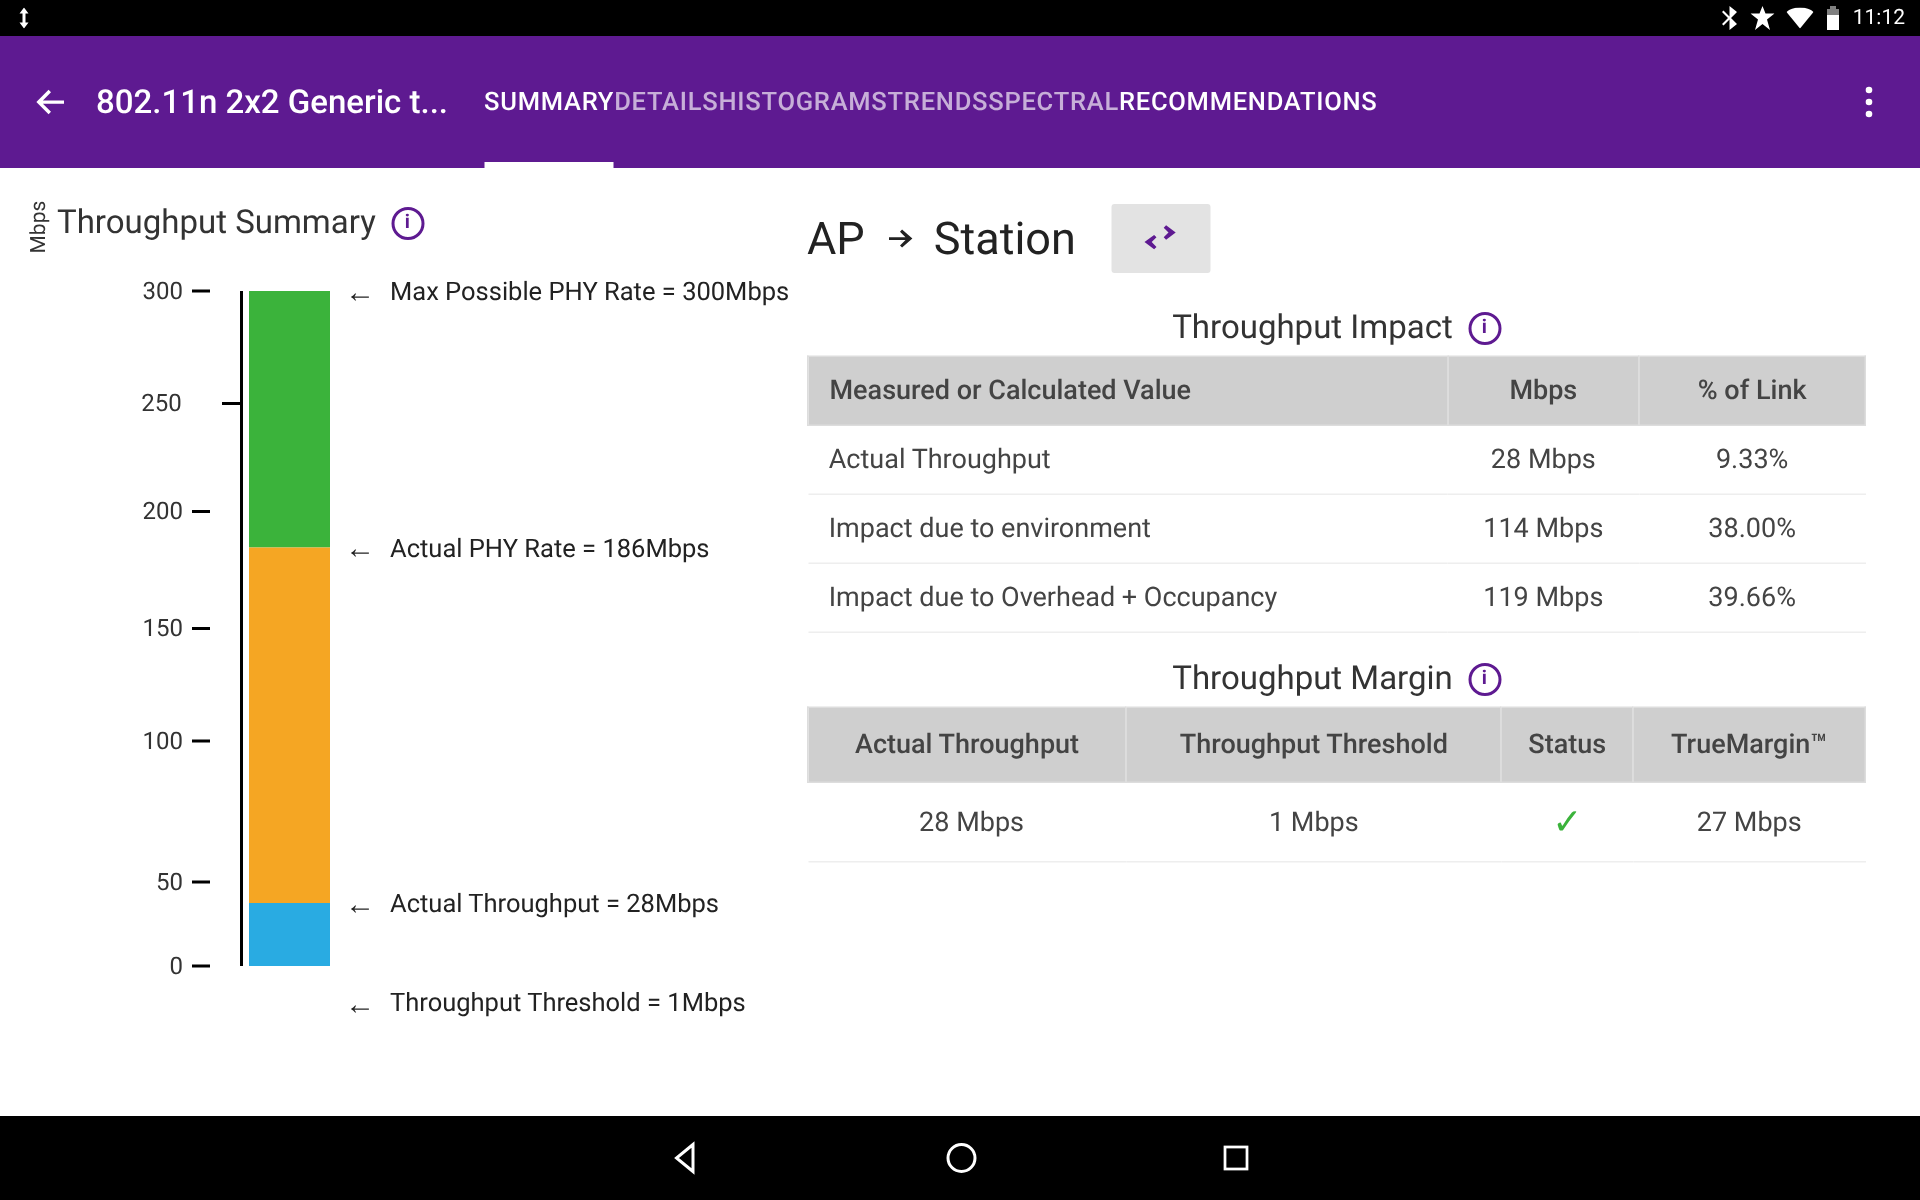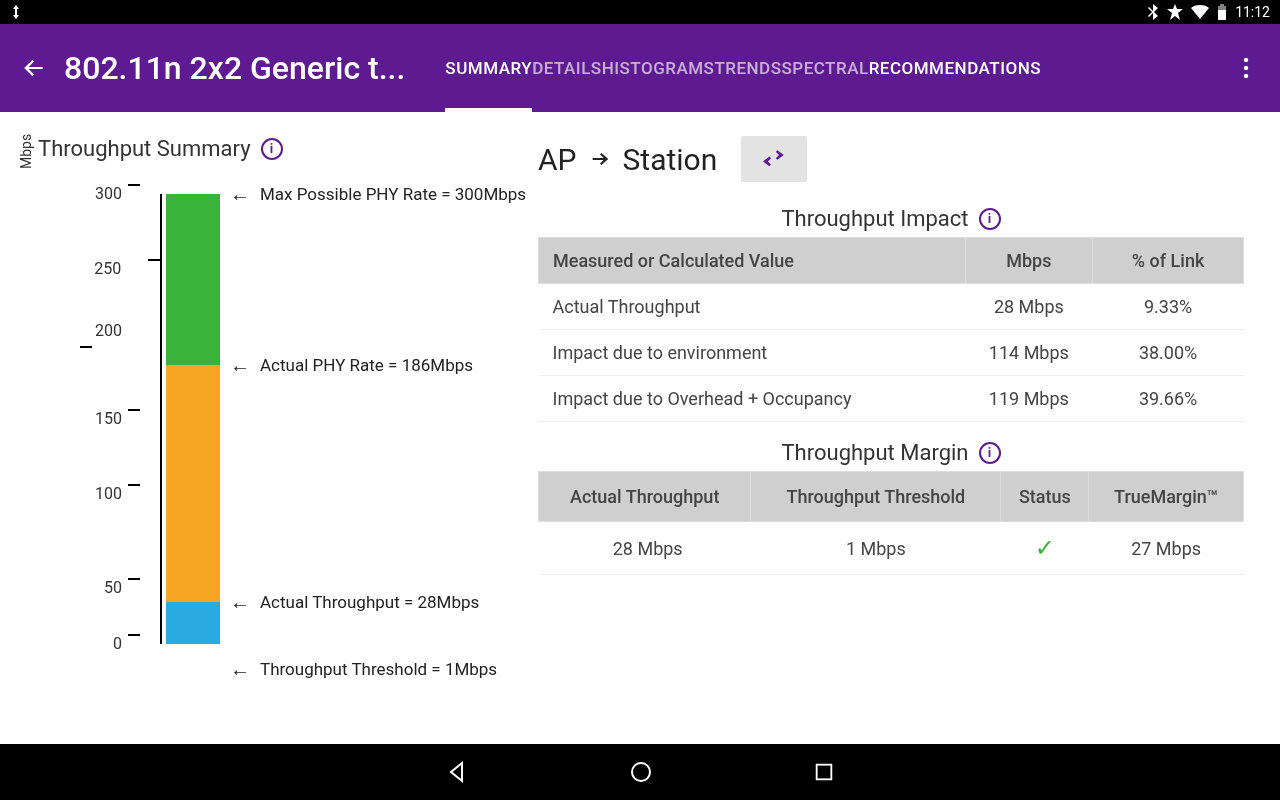--- a/index.html
+++ b/index.html
@@ -1,36 +1,36 @@
 <!DOCTYPE html>
 <html><head>
 <meta charset="utf-8">
 <style>
   * { box-sizing: border-box; margin: 0; padding: 0; }
   html, body { width: 1280px; height: 800px; font-family: Roboto, Arial, sans-serif; background: #fff; overflow: hidden; }
   .statusbar { background: #000; color: #fff; height: 24px; display: flex; align-items: center; justify-content: flex-end; padding: 0 10px; font-size: 14px; gap: 8px; }
   .statusbar .left-pad { margin-right:auto; display:flex; align-items:center; }
   .appbar { background: #5e1a91; color: #fff; height: 88px; display: flex; align-items: center; padding: 0 14px; }
   .appbar .back { width: 40px; height: 40px; display:flex; align-items:center; justify-content:center; cursor:pointer; }
-  .appbar .title { font-size: 32px; font-weight: 500; margin-left: 10px; margin-right: 40px; white-space: nowrap; }
+  .appbar .title { font-size: 22px; font-weight: 500; margin-left: 10px; margin-right: 24px; white-space: nowrap; }
   .tabs { display: flex; align-items: center; height: 100%; flex: 1; }
   .tab { font-size: 17px; font-weight: 500; letter-spacing: .5px; color: rgba(255,255,255,.65); height: 100%; display:flex; align-items:center; position:relative; cursor:pointer; white-space:nowrap;}
   .tab.active { color: #fff; }
   .tab.active::after { content:""; position:absolute; left:0; right:0; bottom:0; height:4px; background:#fff; }
   .tab.alt { color: #fff; }
   .overflow { width:40px; display:flex; align-items:center; justify-content:center; cursor:pointer; }
   .content { display: flex; padding: 24px 26px 0 38px; gap: 20px; height: calc(100% - 24px - 88px - 56px); }
   .left { width: 480px; }
   .right { flex:1; padding-right: 10px; }
   .section-title { font-size: 22px; color: #333; display:flex; align-items:center; gap:10px; }
   .info-icon { width:22px; height:22px; border:2px solid #5e1a91; border-radius:50%; color:#5e1a91; font-size:13px; font-weight:700; display:inline-flex; align-items:center; justify-content:center; cursor:pointer; }
   
   .chart-wrap { position:relative; margin-top: 28px; margin-left: 6px; }
   .axis-label { position:absolute; left:-26px; top: 50%; transform: rotate(-90deg) translateX(20px); transform-origin:left top; font-size:14px; color:#333; }
-  .tick { position:absolute; right:0; display:flex; align-items:flex-start; gap:6px; }
+  .tick { position:absolute; right:0; display:flex; align-items:center; gap:6px; }
   .tick .lbl { font-size:16px; color:#333; width:42px; text-align:right; }
   .tick .mark { width:12px; height:2px; background:#000; }
   .bar { position:absolute; left: 122px; top: 5px; width: 54px; height: 450px; }
   .seg { position:absolute; left:0; right:0; }
   .seg.green  { background:#3bb33b; }
   .seg.orange { background:#f5a623; }
   .seg.blue   { background:#29abe2; }
   .ann { position:absolute; left: 186px; display:flex; align-items:center; gap:10px; font-size:17px; color:#222; white-space:nowrap;}
   .ann .arrow { font-size:20px; }
   
@@ -128,21 +128,21 @@
           <span class="mark"></span>
         </div>
         <div class="tick" style="top: 295px; left: 36px; width: 80px;">
           <span class="lbl">100</span>
           <span class="mark"></span>
         </div>
         <div class="tick" style="top: 220px; left: 36px; width: 80px;">
           <span class="lbl">150</span>
           <span class="mark"></span>
         </div>
-        <div class="tick" style="top: 132px; left: 36px; width: 80px; flex-direction: column;">
+        <div class="tick" style="top: 142px; left: 36px; width: 80px;">
           <span class="lbl">200</span>
           <span class="mark"></span>
         </div>
         <div class="tick" style="top: 70px; left: 36px; width: 80px; gap: 27px;">
           <span class="lbl">250</span>
           <span class="mark"></span>
         </div>
         <div class="tick" style="top: -5px; left: 36px; width: 80px;">
           <span class="lbl">300</span>
           <span class="mark"></span>

